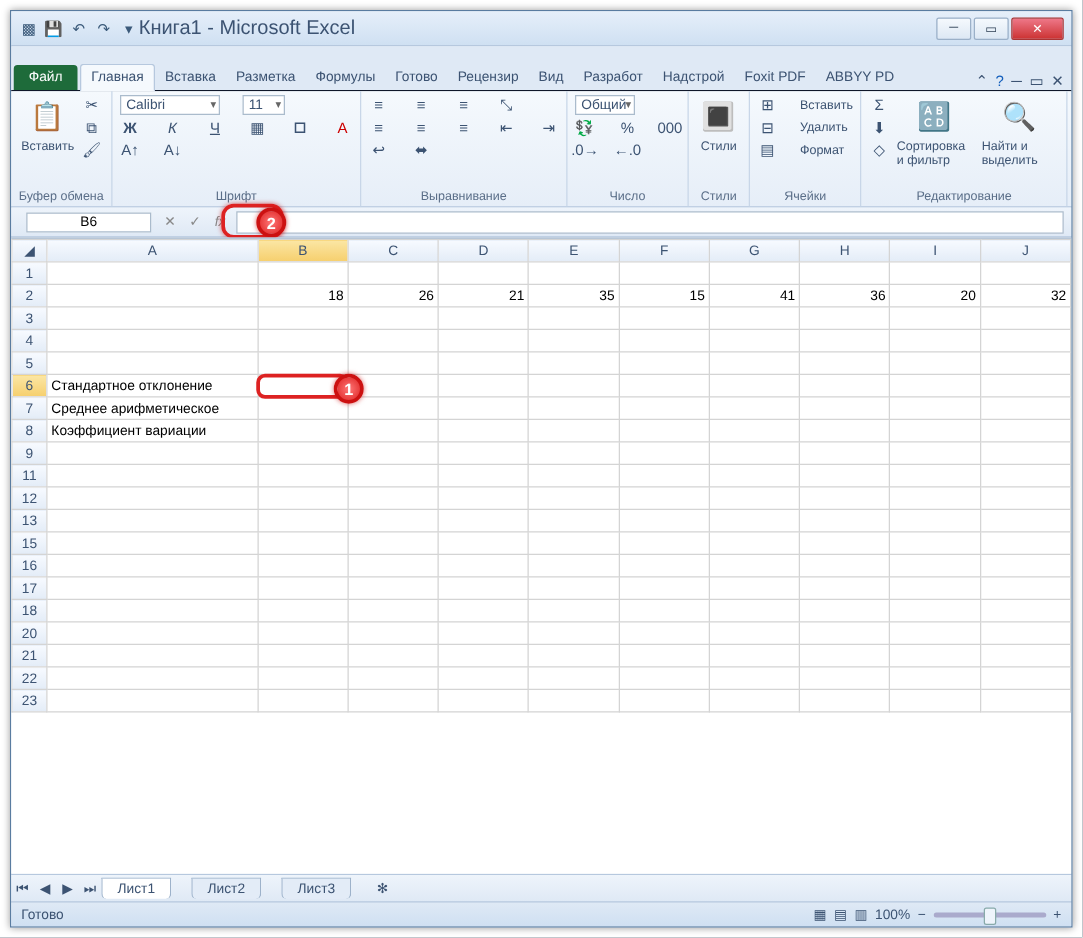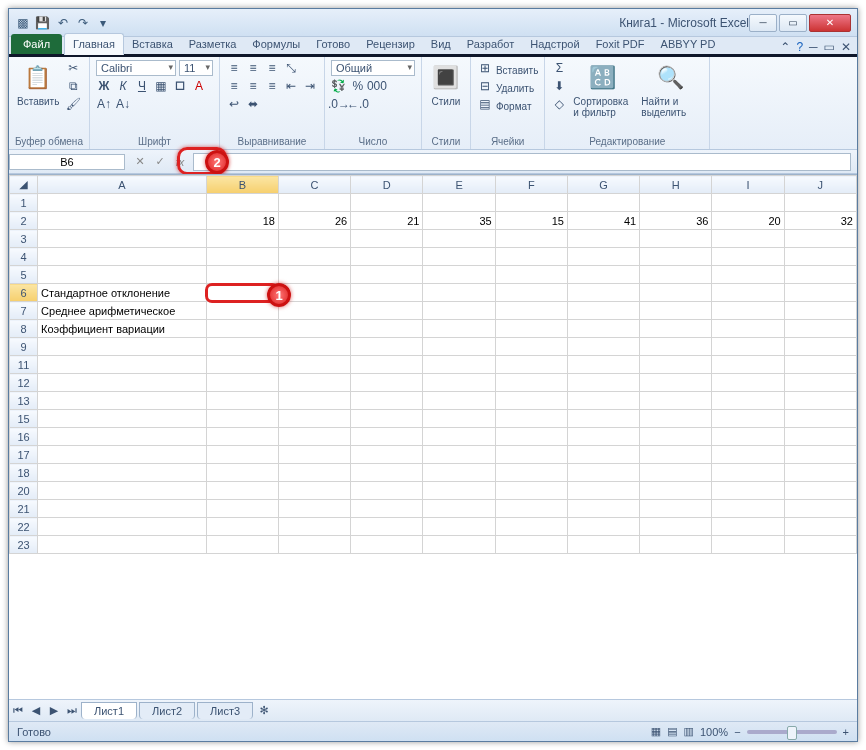--- a/index.html
+++ b/index.html
@@ -2,59 +2,59 @@
 <html><head>
 <meta charset="utf-8">
 <style>
 *{box-sizing:border-box;margin:0;padding:0;font-family:"Segoe UI",Tahoma,sans-serif}
 body{background:#5a6978;display:flex;align-items:flex-start;justify-content:center}
 .outer{width:866px;height:750px;background:#fff;position:relative;padding:8px}
 .win{width:850px;height:734px;border:1px solid #5a7ca0;background:#dfe9f5;display:flex;flex-direction:column;box-shadow:0 0 6px rgba(0,0,0,.4)}
 .titlebar{height:28px;background:linear-gradient(#e6effa,#cfe0f2);display:flex;align-items:center;padding:0 6px;border-bottom:1px solid #b6c8de}
 .qat{display:flex;align-items:center;gap:4px}
 .qat span{width:16px;height:16px;display:inline-flex;align-items:center;justify-content:center;font-size:12px;color:#3b5a7a}
-.title{flex:1;text-align:right;font-size:12px;color:#3c5372}
+.title{flex:1;text-align:left;font-size:16px;color:#3c5372}
 .winbtns{display:flex;gap:2px}
 .winbtn{width:28px;height:18px;border:1px solid #9bb0c8;background:linear-gradient(#f5f9fd,#dde8f4);border-radius:2px;display:flex;align-items:center;justify-content:center;font-size:10px;color:#2b3d52}
 .winbtn.close{background:linear-gradient(#e78,#c33);color:#fff;border-color:#a33;width:42px}
-.ribbon-tabs{height:20px;background:#dfe9f5;display:flex;align-items:flex-end;padding-left:2px;border-bottom:3px solid #0f172a;font-size:11px;color:#3c5372}
+.ribbon-tabs{height:36px;background:#dfe9f5;display:flex;align-items:flex-end;padding-left:2px;border-bottom:1px solid #0f172a;font-size:11px;color:#3c5372}
 .ftab{background:#1e6b3a;color:#fff;padding:4px 12px;border-radius:3px 3px 0 0;margin-right:2px}
 .tab{padding:4px 8px;cursor:default}
 .tab.active{background:#f5f9fd;border:1px solid #b6c8de;border-bottom:1px solid #f5f9fd;border-radius:3px 3px 0 0;margin-bottom:-1px}
 .ribbon-help{margin-left:auto;display:flex;gap:6px;padding-right:6px;align-items:center;color:#3c5372;font-size:12px}
 .ribbon{background:linear-gradient(#f5f9fd,#e6eef8);border-bottom:1px solid #b6c8de;display:flex;height:93px}
 .grp{border-right:1px solid #c8d6e8;padding:3px 6px 2px;display:flex;flex-direction:column;justify-content:space-between}
 .glabel{font-size:10px;color:#5a6e88;text-align:center;padding-top:2px}
 .btns{display:flex;gap:4px;align-items:flex-start}
 .bigbtn{display:flex;flex-direction:column;align-items:center;font-size:10px;color:#3c5372;padding:2px;gap:2px}
 .bigbtn .ic{width:32px;height:32px;display:flex;align-items:center;justify-content:center;font-size:22px}
 .smallstack{display:flex;flex-direction:column;gap:2px;font-size:10px;color:#3c5372}
-.row{display:flex;gap:3px;align-items:flex-end}
+.row{display:flex;gap:18px;align-items:center}
 .sel{border:1px solid #abc;background:#fff;font-size:11px;padding:1px 14px 1px 4px;position:relative}
 .sel::after{content:"▾";position:absolute;right:2px;top:1px;font-size:9px;color:#666}
 .ribic{width:16px;height:16px;display:inline-flex;align-items:center;justify-content:center;border:1px solid transparent;font-size:12px;color:#3c5372}
 .fbar{height:24px;background:linear-gradient(#eef4fb,#dfe9f5);border-bottom:1px solid #b6c8de;display:flex;align-items:center;font-size:11px;position:relative}
-.namebox{width:116px;margin-left:0;border:1px solid #abc;background:#fff;padding:1px 4px;font-size:11px;text-align:center}
+.namebox{width:100px;margin-left:12px;border:1px solid #abc;background:#fff;padding:1px 4px;font-size:11px;text-align:center}
 .fxbtns{display:flex;gap:2px;margin-left:6px;align-items:center}
 .fxbtn{width:18px;height:18px;display:flex;align-items:center;justify-content:center;color:#888;font-size:11px}
 .fxfield{flex:1;border:1px solid #abc;background:#fff;height:18px;margin:0 6px 0 4px}
 .callout{position:absolute;width:24px;height:24px;background:radial-gradient(#f77,#d22);border:3px solid #c11;border-radius:50%;color:#fff;font-weight:bold;display:flex;align-items:center;justify-content:center;font-size:13px;box-shadow:0 0 4px rgba(200,0,0,.6)}
 .callout.ring{background:transparent;border:3px solid #d22;border-radius:10px}
 .grid-wrap{flex:1;background:#fff;position:relative;overflow:hidden;border-top:1px solid #9db2ca}
 table{border-collapse:collapse;width:100%;table-layout:fixed}
 th,td{border:1px solid #d4d4d4;font-size:11px;height:18px;padding:0 3px;text-align:right;color:#000;overflow:hidden;white-space:nowrap}
 th{background:linear-gradient(#f7faff,#e3ecf7);color:#3c5372;font-weight:normal;text-align:center}
 th.rowh{width:28px;text-align:center}
 td.txt{text-align:left}
 th.colB{background:linear-gradient(#fbe6a4,#f6cf6d)}
 th.rowh.r6{background:linear-gradient(#fbe6a4,#f6cf6d)}
 .selcell{outline:3px solid #d22;outline-offset:-2px;border-radius:6px;box-shadow:0 0 6px rgba(200,0,0,.7)}
 .sheet-tabs{height:22px;background:linear-gradient(#eef4fb,#dfe9f5);display:flex;align-items:center;font-size:11px;border-top:1px solid #b6c8de;color:#3c5372}
 .navbtn{width:18px;text-align:center}
-.stab{background:#fff;border:1px solid #9db2ca;border-bottom:none;padding:2px 12px;border-radius:0 0 4px 4px;margin-right:2px}
+.stab{background:#fff;border:1px solid #9db2ca;border-bottom:none;padding:2px 12px;border-radius:0 0 4px 4px;margin-right:16px}
 .stab.inact{background:#e3ecf7}
 .status{height:20px;background:linear-gradient(#dfe9f5,#cfe0f2);display:flex;align-items:center;font-size:11px;color:#3c5372;padding:0 8px;justify-content:space-between;border-top:1px solid #b6c8de}
 .zoom{display:flex;align-items:center;gap:6px}
 .slider{width:90px;height:4px;background:#aac;position:relative;border-radius:2px}
 .slider::after{content:"";position:absolute;left:45%;top:-4px;width:8px;height:12px;background:#eef4fb;border:1px solid #8aa;border-radius:2px}
 </style>
 </head>
 <body>
 
 <div class="outer">
@@ -161,21 +161,21 @@
         <div class="row">
           <span class="ribic">↩</span>
           <span class="ribic">⬌</span>
         </div>
       </div>
       <div class="glabel">Выравнивание</div>
     </div>
 
     <div class="grp">
       <div class="smallstack">
-        <div class="sel" style="width:84px">Общий</div>
+        <div class="sel" style="width:48px">Общий</div>
         <div class="row">
           <span class="ribic">💱</span>
           <span class="ribic">%</span>
           <span class="ribic">000</span>
         </div>
         <div class="row">
           <span class="ribic">.0→</span>
           <span class="ribic">←.0</span>
         </div>
       </div>

